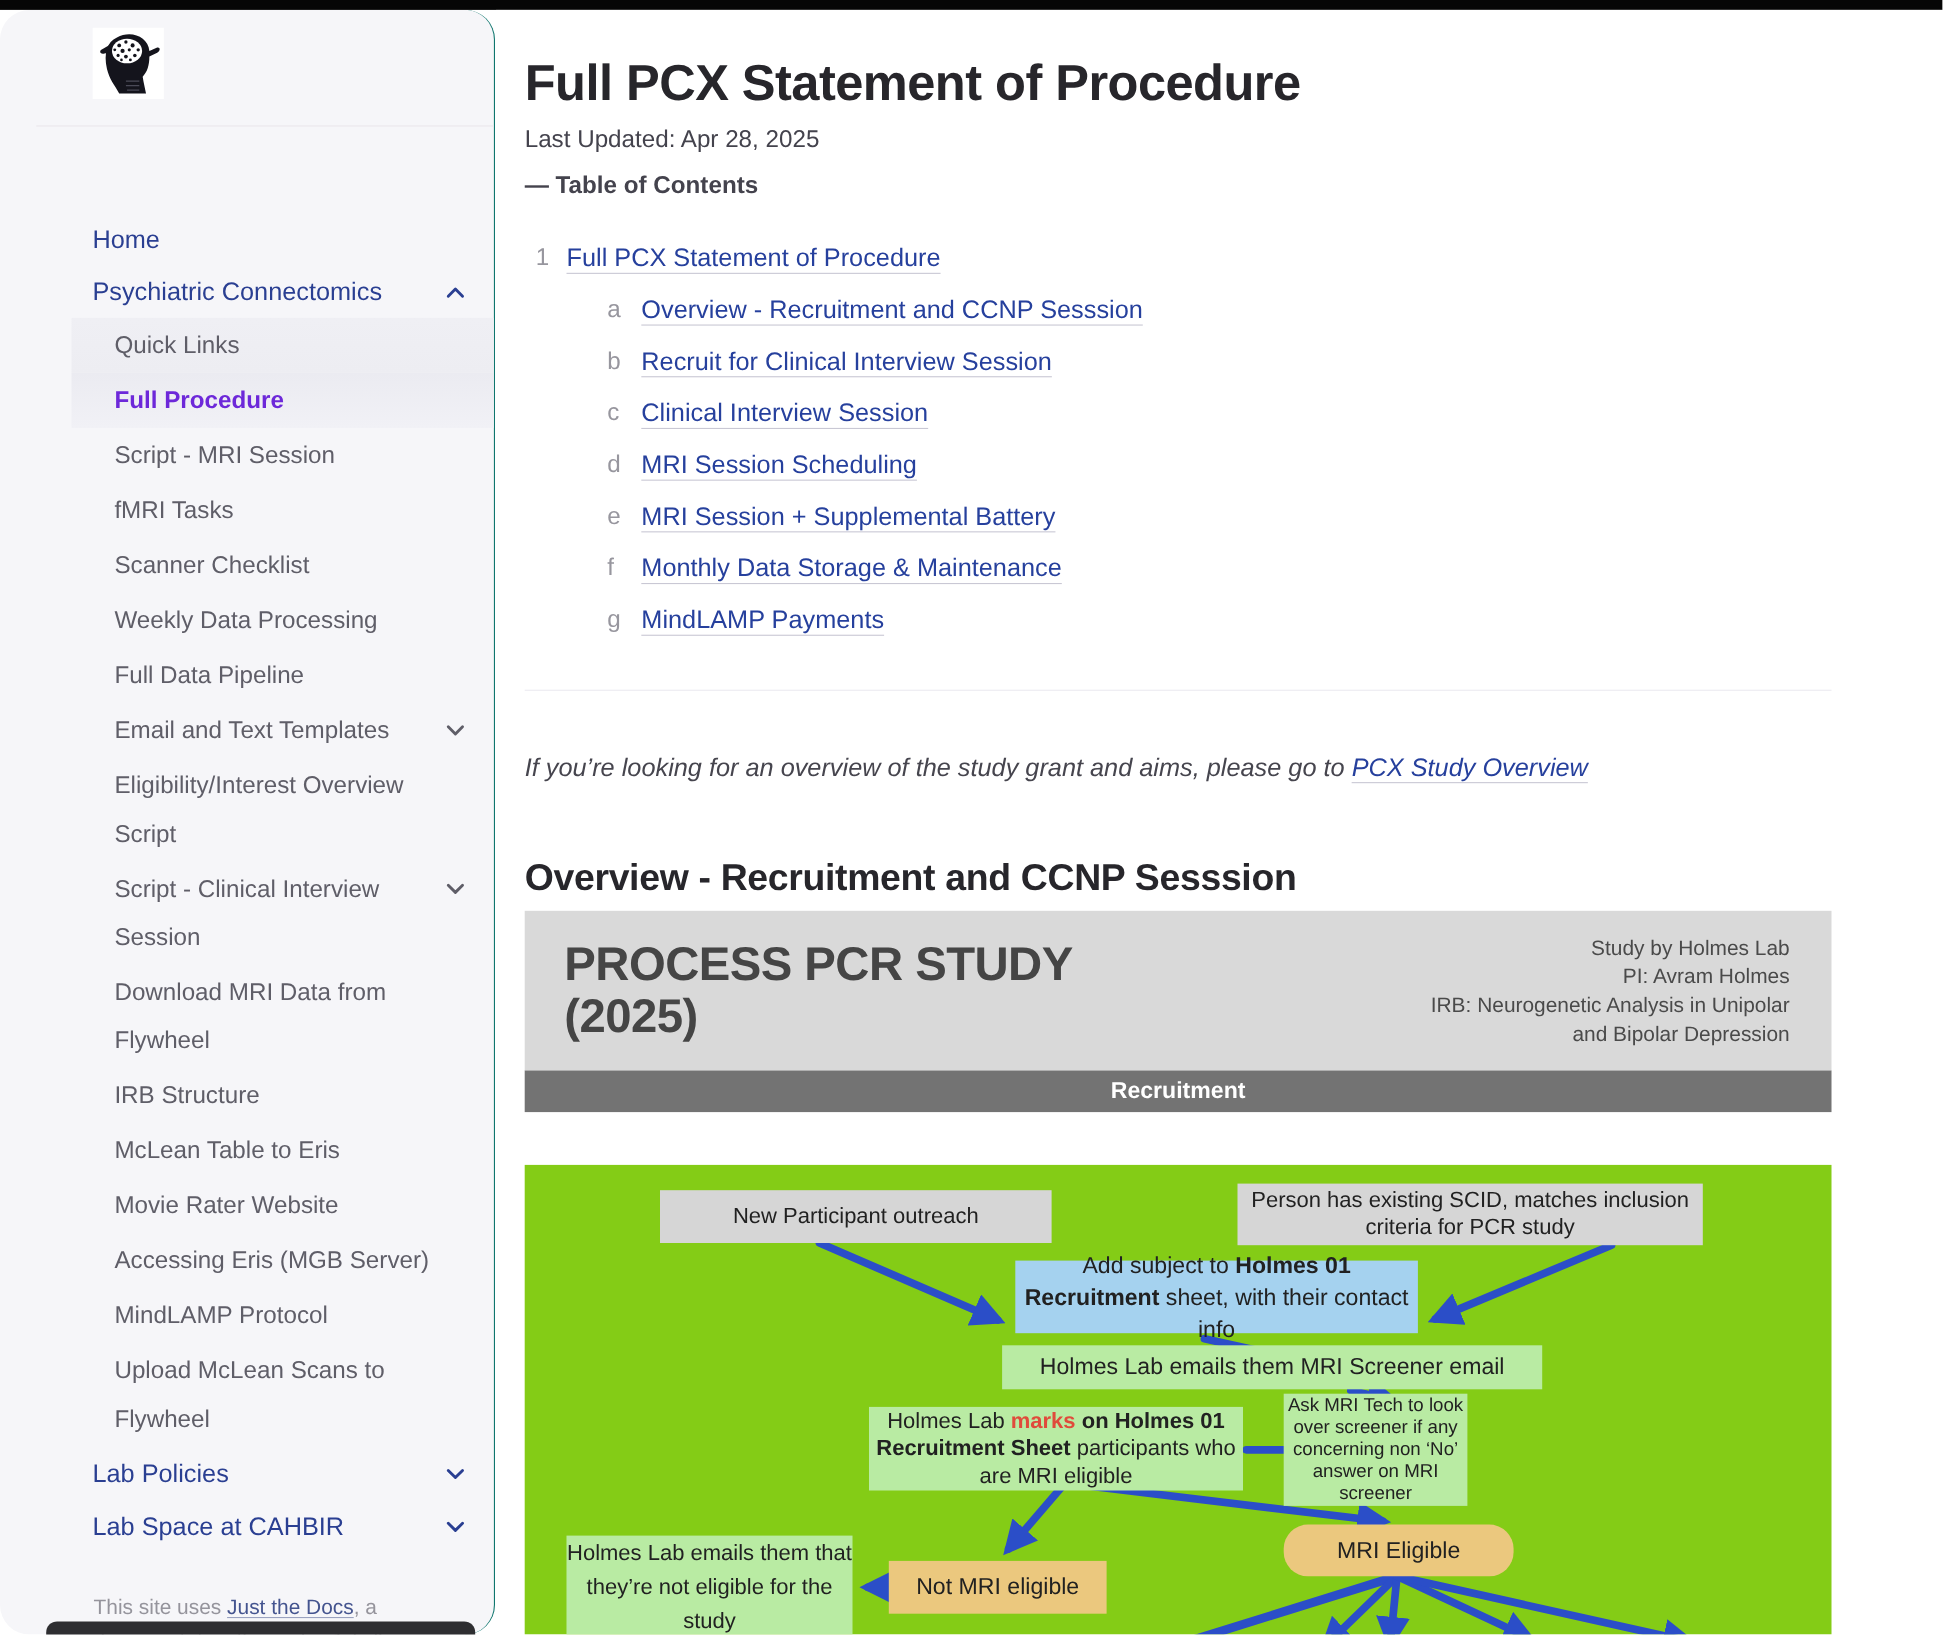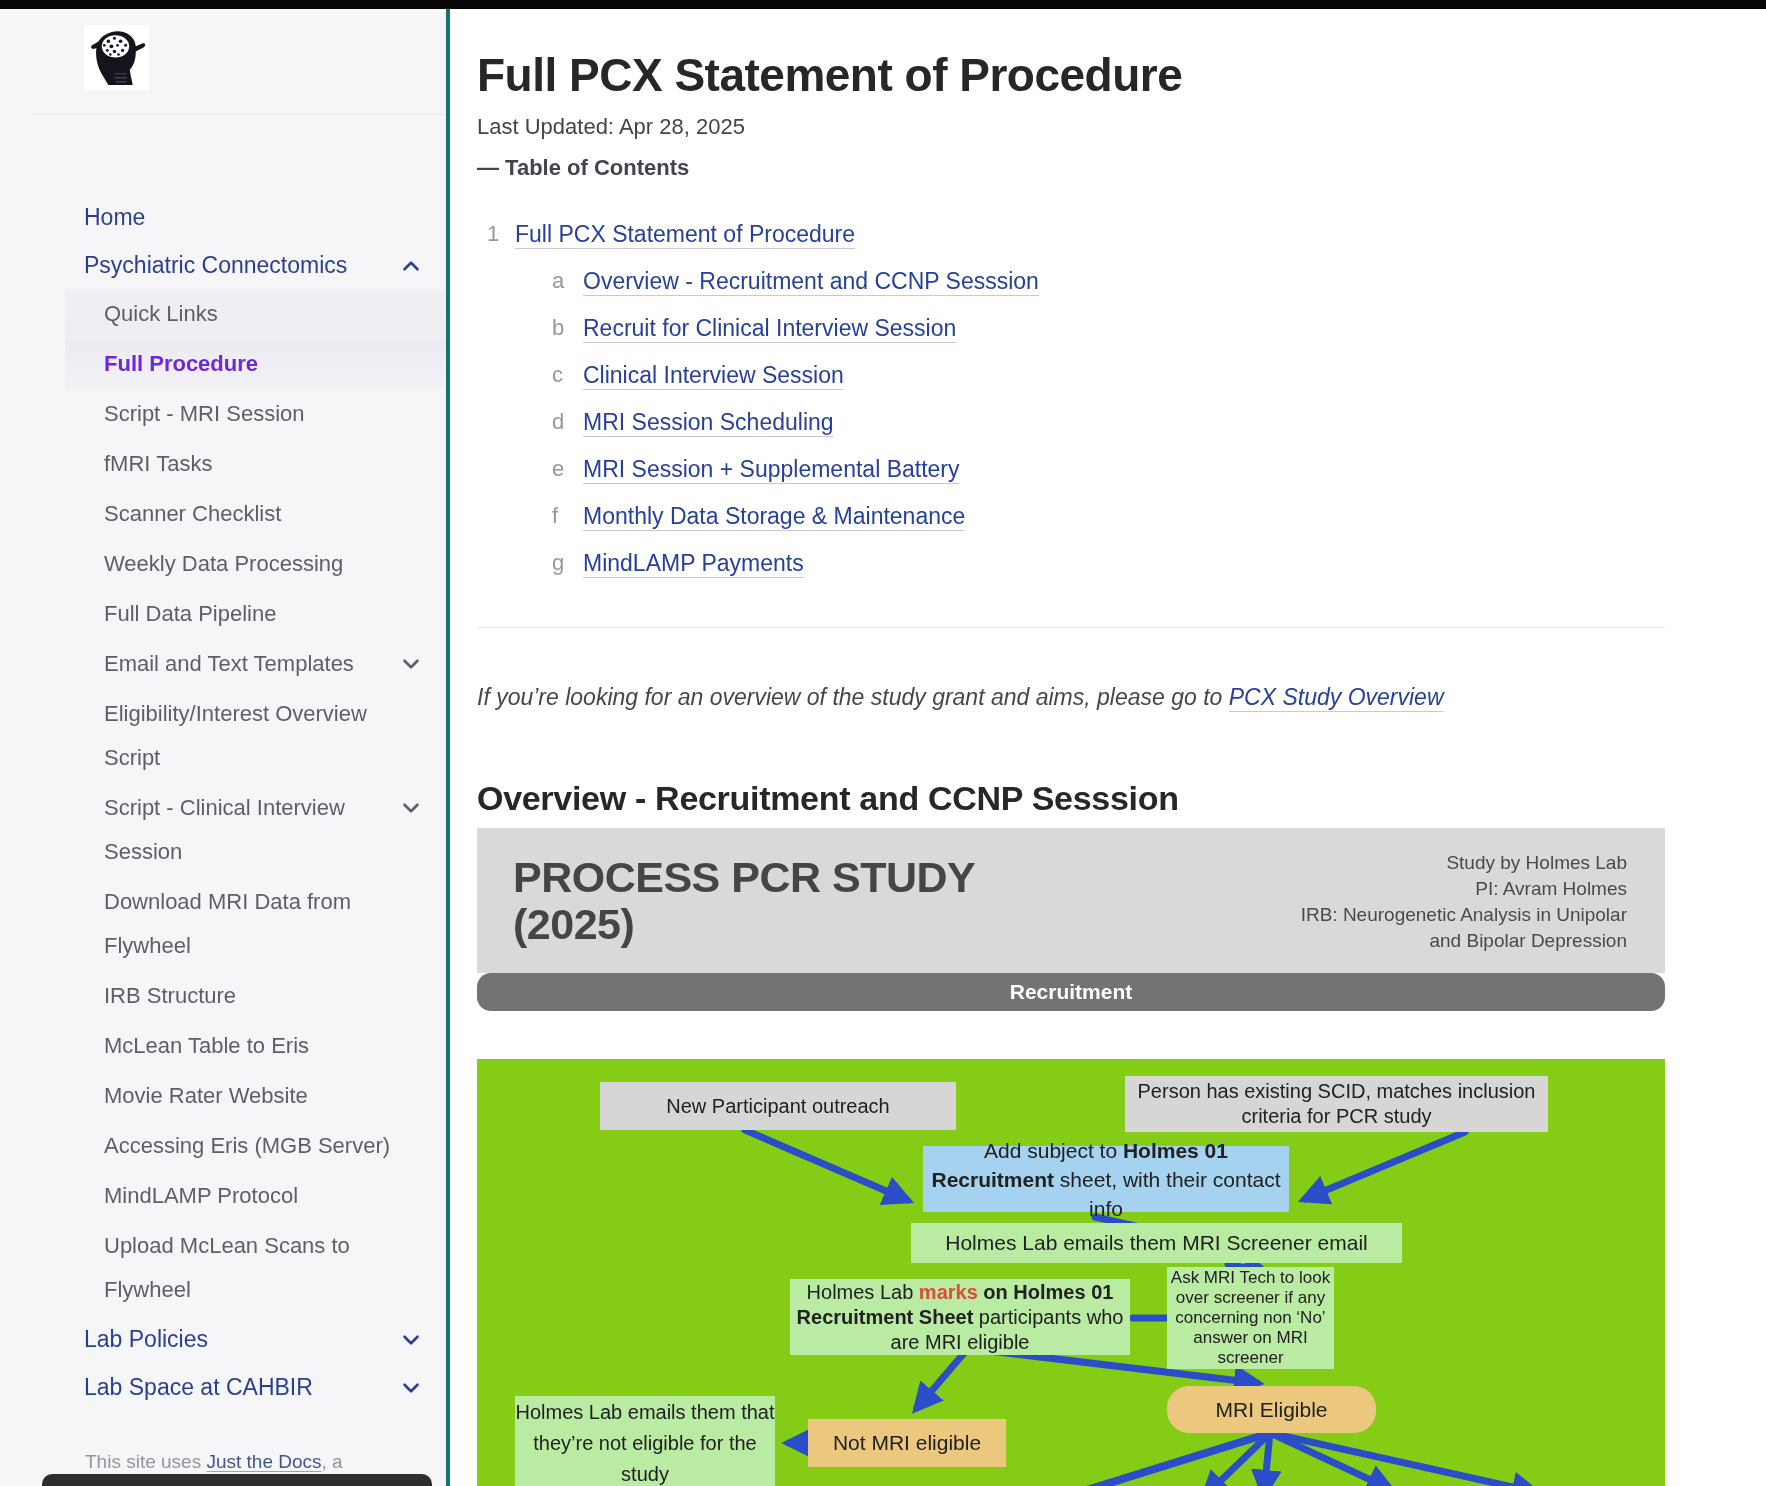--- a/index.html
+++ b/index.html
@@ -7,21 +7,21 @@
   body { position:relative; overflow:hidden; background:#ffffff;
          font-family:"Liberation Sans", sans-serif; color:#44434d; }
 
   
   .topbar { position:absolute; left:0; top:0; width:1766px; height:9px; background:#060606; }
   .bottombar { position:absolute; left:42px; top:1474px; width:390px; height:14px;
                background:#2e2e31; border-radius:10px 10px 0 0; z-index:30; }
 
   
   .sidebar { position:absolute; left:0; top:9px; width:450px; height:1477px;
-             background:#f6f6f9; border-right:4px solid #0f766e; overflow:hidden; }
+             background:#f6f6f9; border-right:1px solid #0f766e; overflow:hidden;border-radius:27px; }
   .logo { margin:16px 0 0 84px; width:65px; height:65px; display:block; cursor:pointer; }
   .side-divider { margin:24px 0 0 33px; width:417px; height:1px; background:#e9e6ec; border:0; }
   nav { display:block; margin-top:78px; }
   nav ul { list-style:none; }
   .nav-l1 { position:relative; padding:9px 40px 9px 84px; font-size:23px; line-height:30px;
             color:#2a3f92; cursor:pointer; }
   .nav-l2 { position:relative; padding:3px 45px 3px 104px; font-size:22px; line-height:44px;
             color:#5f5e68; cursor:pointer; }
   .nav-l2 > span.lbl { position:relative; z-index:1; display:inline-block; line-height:44px; }
   .nav-l2.active { font-weight:700; color:#6d28d9; }
@@ -57,21 +57,21 @@
 
   
   .diagram { margin-top:10px; width:1188px; }
   .dg-header { position:relative; width:1188px; height:145px; background:#d9d9d9; }
   .dg-title { padding:26px 0 0 36px; font-size:43px; line-height:47px; font-weight:700;
               letter-spacing:-0.5px; color:#454545; }
   .dg-info { position:absolute; right:38px; top:22px; text-align:right; font-size:19px;
              line-height:26px; color:#4a4a4a; }
   .dg-info span { display:block;margin-left:24px; }
   .dg-band { width:1188px; height:38px; background:#737373; color:#ffffff; font-size:21px;
-             font-weight:700; text-align:center; line-height:38px;border-radius:14px; }
+             font-weight:700; text-align:center; line-height:38px; }
   .flow { position:relative; width:1188px; height:460px; background:#84cc16;margin-top:48px; }
   .fnode { position:absolute; display:flex; align-items:center; justify-content:center;
            text-align:center; color:#212121; }
   .fnode .inner { width:100%; }
   .gray   { background:#d6d6d6; }
   .blue   { background:#a5d2ef; }
   .green  { background:#b9eba3; }
   .orange { background:#ebc87e; }
   .b { font-weight:700; }
   .red { font-weight:700; color:#e04b3b; }

